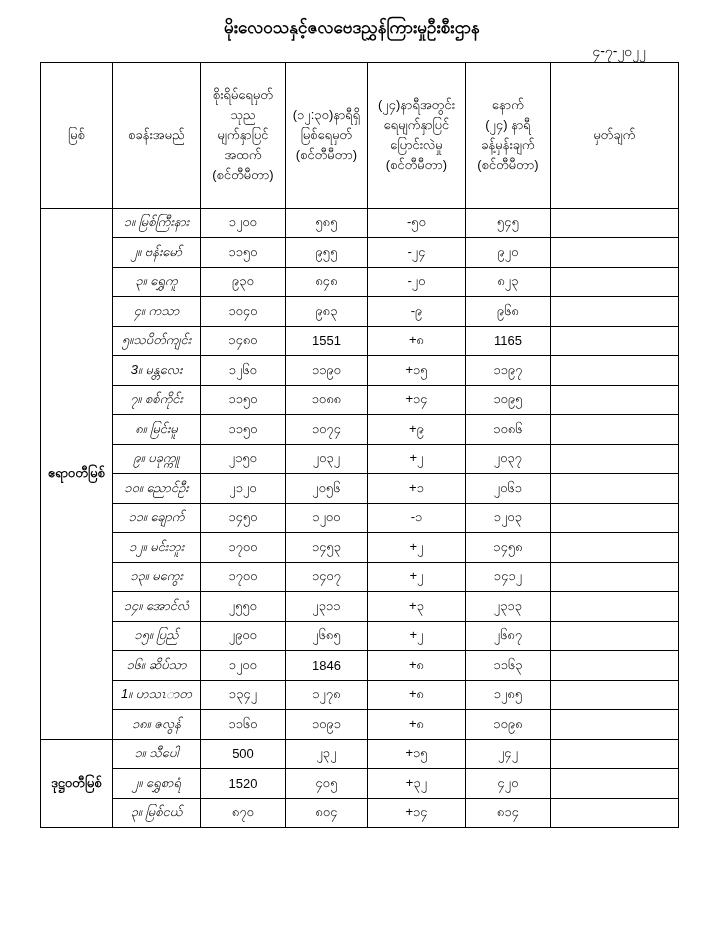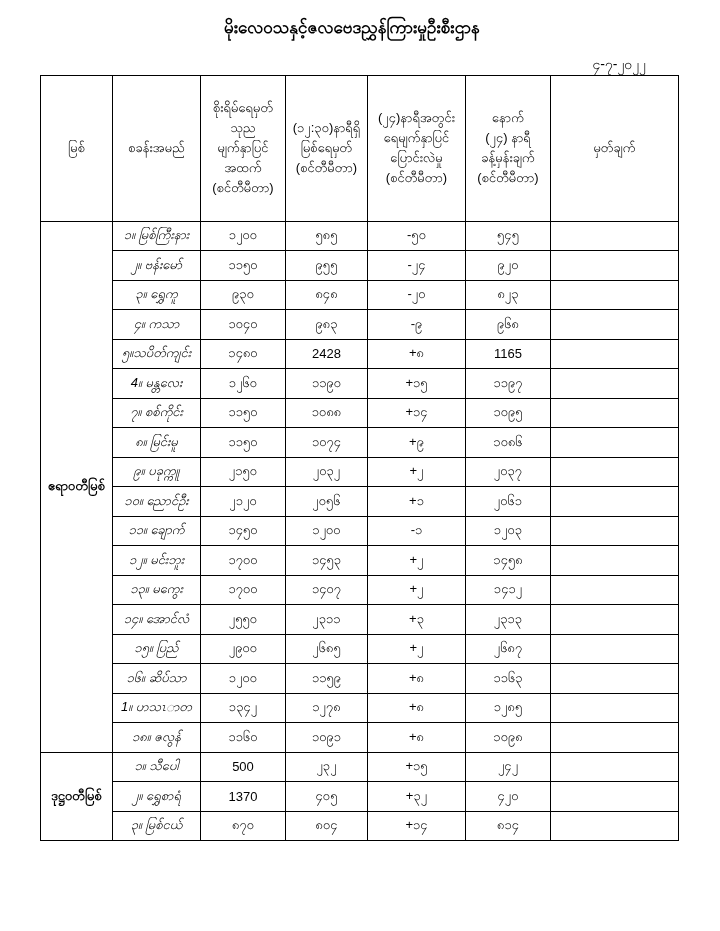--- a/index.html
+++ b/index.html
@@ -21,21 +21,21 @@
     text-align: center;
     font-weight: bold;
     font-size: 17px;
     line-height: 1.45;
   }
   .report-date {
     text-align: right;
     padding-right: 58px;
     font-size: 14px;
     height: 20px;
-    margin-top: 14px;
+    margin-top: 1px;
   }
   table.wl {
     border-collapse: collapse;
     table-layout: fixed;
     width: 638px;
     margin-left: 40px;
     margin-top: 0;
   }
   table.wl th, table.wl td {
     border: 1.5px solid #000;
@@ -140,27 +140,27 @@
           <td class="station">၄။ ကသာ</td>
           <td>၁၀၄၀</td>
           <td>၉၈၃</td>
           <td>-၉</td>
           <td>၉၆၈</td>
           <td></td>
         </tr>
         <tr>
           <td class="station">၅။သပိတ်ကျင်း</td>
           <td>၁၄၈၀</td>
-          <td>2428</td>
+          <td>1551</td>
           <td>+၈</td>
           <td>1165</td>
           <td></td>
         </tr>
         <tr>
-          <td class="station">4။ မန္တလေး</td>
+          <td class="station">3။ မန္တလေး</td>
           <td>၁၂၆၀</td>
           <td>၁၁၉၀</td>
           <td>+၁၅</td>
           <td>၁၁၉၇</td>
           <td></td>
         </tr>
         <tr>
           <td class="station">၇။ စစ်ကိုင်း</td>
           <td>၁၁၅၀</td>
           <td>၁၀၈၈</td>
@@ -228,21 +228,21 @@
           <td class="station">၁၅။ ပြည်</td>
           <td>၂၉၀၀</td>
           <td>၂၆၈၅</td>
           <td>+၂</td>
           <td>၂၆၈၇</td>
           <td></td>
         </tr>
         <tr>
           <td class="station">၁၆။ ဆိပ်သာ</td>
           <td>၁၂၀၀</td>
-          <td>၁၁၅၉</td>
+          <td>1846</td>
           <td>+၈</td>
           <td>၁၁၆၃</td>
           <td></td>
         </tr>
         <tr>
           <td class="station">1။ ဟသၤာတ</td>
           <td>၁၃၄၂</td>
           <td>၁၂၇၈</td>
           <td>+၈</td>
           <td>၁၂၈၅</td>
@@ -260,21 +260,21 @@
           <td class="river-cell" rowspan="3">ဒုဋ္ဌဝတီမြစ်</td>
           <td class="station">၁။ သီပေါ</td>
           <td>500</td>
           <td>၂၃၂</td>
           <td>+၁၅</td>
           <td>၂၄၂</td>
           <td></td>
         </tr>
         <tr>
           <td class="station">၂။ ရွှေစာရံ</td>
-          <td>1370</td>
+          <td>1520</td>
           <td>၄၀၅</td>
           <td>+၃၂</td>
           <td>၄၂၀</td>
           <td></td>
         </tr>
         <tr>
           <td class="station">၃။ မြစ်ငယ်</td>
           <td>၈၇၀</td>
           <td>၈၀၄</td>
           <td>+၁၄</td>

